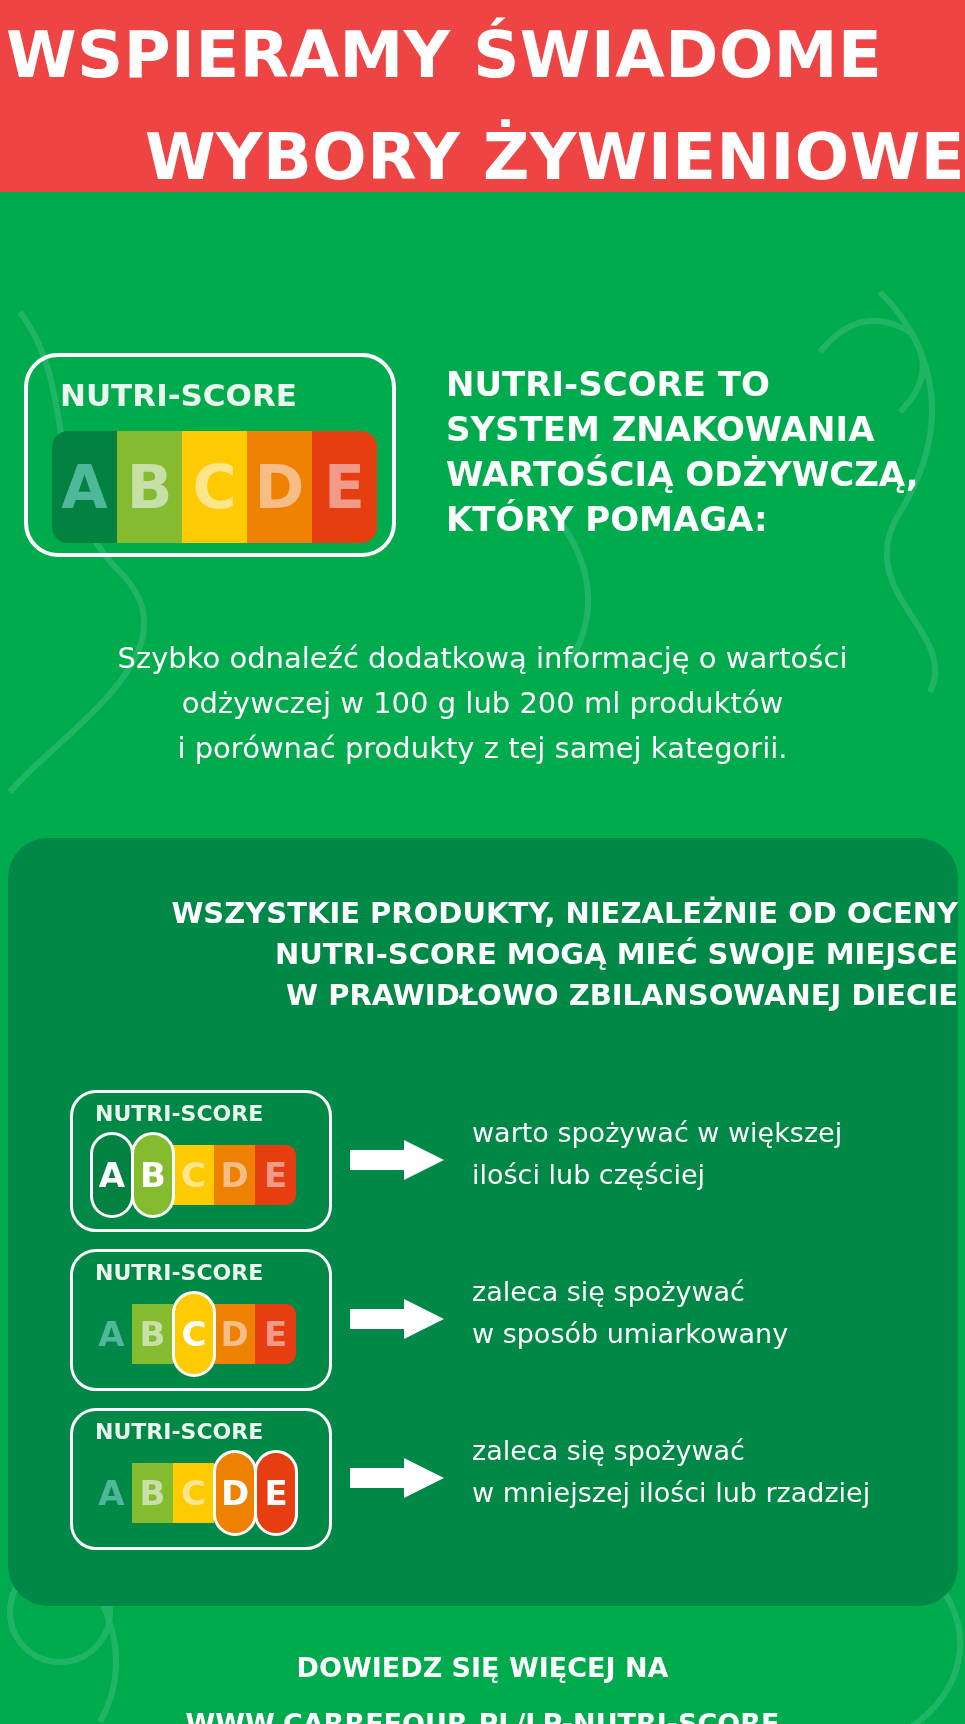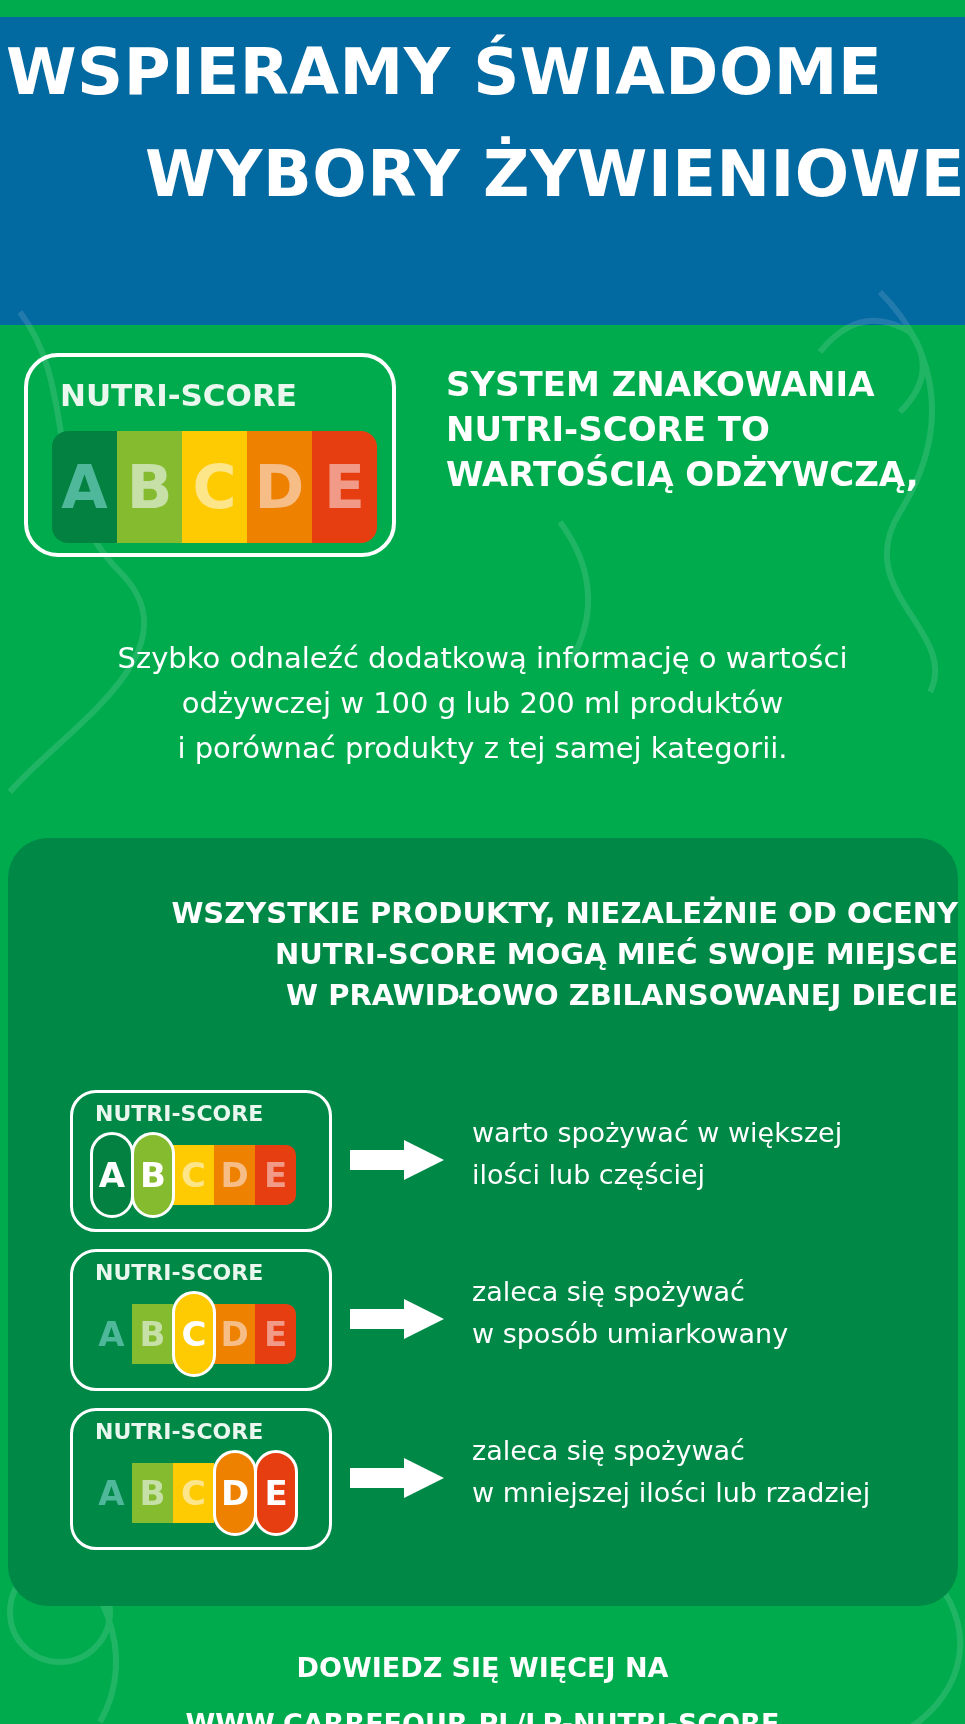--- a/index.html
+++ b/index.html
@@ -4,22 +4,22 @@
 <style>
   * { box-sizing: border-box; margin: 0; padding: 0; }
   html, body { width: 965px; height: 1724px; overflow: hidden; }
   body {
     background: #00AB4E;
     font-family: "Liberation Sans", "DejaVu Sans", sans-serif;
     color: #fff;
     position: relative;
   }
   .header {
-    position: absolute; left: 0; top: 17px; width: 965px; height: 308px;
-    background: #0369a1;
+    position: absolute; left: 0; top: 0; width: 965px; height: 192px;
+    background: #ef4444;
   }
   .header-title {
     position: absolute; left: 0; top: 4px; width: 965px;
     font-family: "DejaVu Sans", sans-serif;
     font-weight: bold; font-size: 64px; line-height: 102px;
     letter-spacing: 0.5px;
     text-align: left; padding-left: 6px;
   }
   .header-title .line2 { display: block; padding-left: 22px; text-align: right; }
   .bg-deco {
@@ -131,23 +131,24 @@
     <div class="ns-cell c-d">
         <span class="letter">D</span>
       </div>
     <div class="ns-cell c-e last">
         <span class="letter">E</span>
       </div>
   </div>
 </div>
 
 <div class="intro-heading">
+  <div>NUTRI-SCORE TO</div>
   <div>SYSTEM ZNAKOWANIA</div>
-  <div>NUTRI-SCORE TO</div>
   <div>WARTOŚCIĄ ODŻYWCZĄ,</div>
+  <div>KTÓRY POMAGA:</div>
 </div>
 
 <div class="intro-body">
   <div>Szybko odnaleźć dodatkową informację o wartości</div>
   <div>odżywczej w 100 g lub 200 ml produktów</div>
   <div>i porównać produkty z tej samej kategorii.</div>
 </div>
 
 <div class="card">
   <div class="card-heading">

